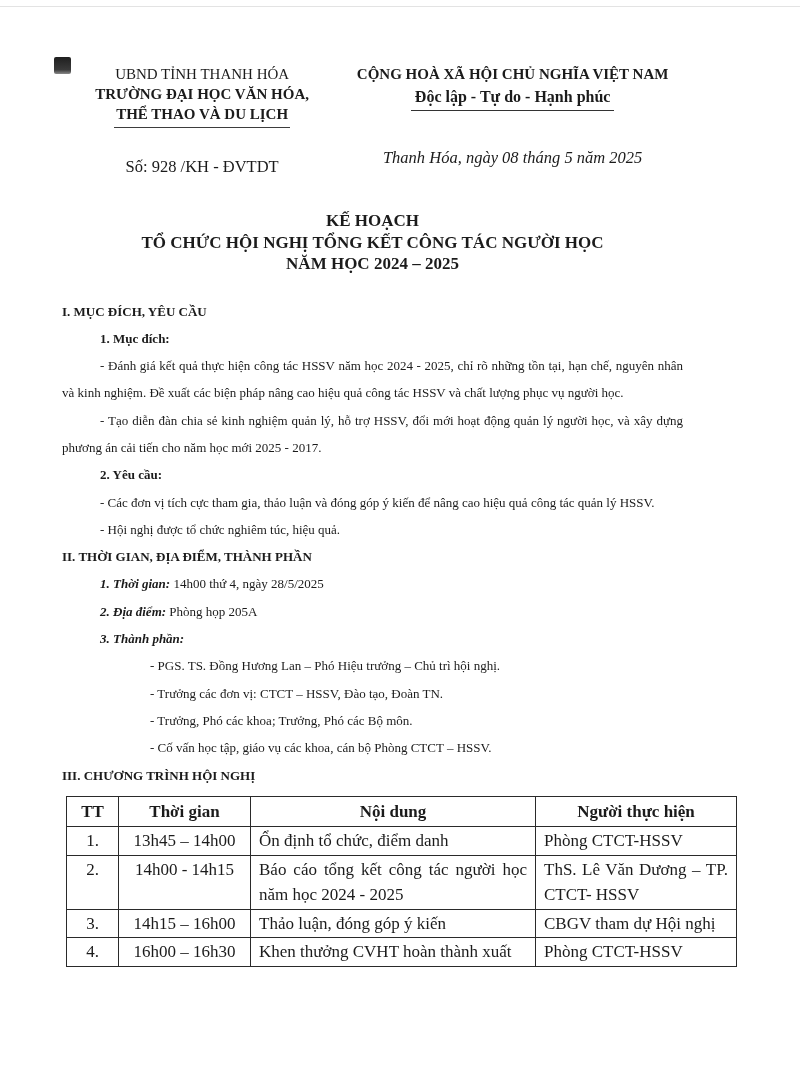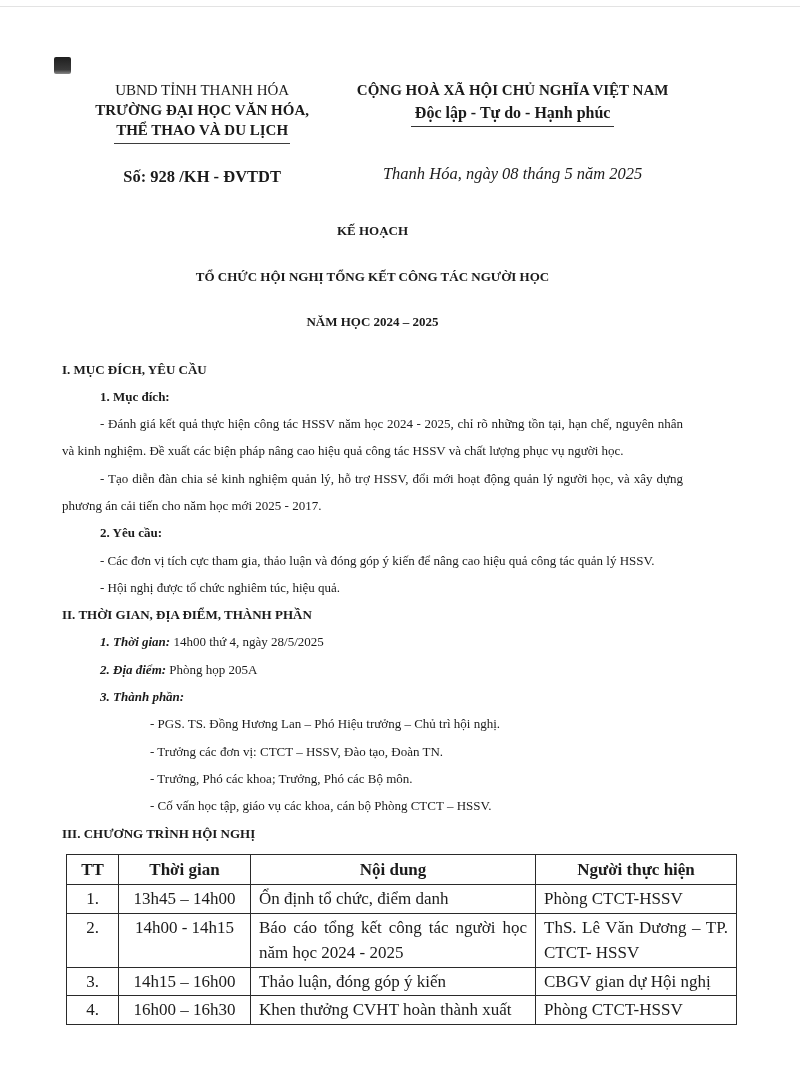--- a/index.html
+++ b/index.html
@@ -13,37 +13,37 @@
   .scan-topline {
     position: absolute; left: 0; top: 6px; width: 100%; height: 1px;
     background: #e3e3e3;
   }
   .ink-blob {
     position: absolute; left: 54px; top: 57px; width: 17px; height: 17px;
     background: linear-gradient(180deg, #1f1f1f 0%, #3a3a3a 75%, #8a8a8a 100%);
     border-radius: 2px;
   }
   .page {
-    position: absolute; left: 0; top: 16px; width: 719px;
+    position: absolute; left: 0; top: 0; width: 719px;
     padding: 64px 36px 0 62px; box-sizing: border-box;
   }
   
   .hdr { display: flex; justify-content: space-between; }
   .hdr-left  { width: 306px; text-align: center; }
   .hdr-right { width: 372px; text-align: center; }
   .hdr-line  { font-size: 15px; line-height: 20px; white-space: nowrap; }
   .hdr-bold  { font-weight: 700; }
   .u-line3 { display: inline-block; border-bottom: 1.6px solid #3d3d3d; padding: 0 2px 3px 2px; text-align: center; }
   .u-motto { display: inline-block; border-bottom: 1.6px solid #333333; padding: 0 4px 2px 4px; }
   .motto { font-size: 16px; line-height: 22px; margin-top: 2px; }
-  .doc-number { font-size: 16.5px; margin-top: 23px; font-weight: 700; }
+  .doc-number { font-size: 16.5px; margin-top: 29px; font-weight: 400; }
   .date-line  { font-size: 16.5px; margin-top: 37px; font-style: italic; white-space: nowrap; }
   
   .title-block { text-align: center; margin-top: 33px; }
-  .title-line { font-weight: 700; font-size: 13px; line-height: 21.5px; margin-top: 24px; }
+  .title-line { font-weight: 700; font-size: 17px; line-height: 21.5px; }
   
   .body-blocks { margin-top: 23px; font-size: 13px; line-height: 27.3px; }
   .blk-heading    { font-weight: 700; }
   .blk-subheading { font-weight: 700; text-indent: 38px; }
   .blk-para       { text-align: justify; text-indent: 38px; }
   .blk-labelpara  { text-indent: 38px; }
   .blk-labelpara b { font-weight: 700; font-style: italic; }
   .blk-listitem   { padding-left: 88px; }
   
   table.program {
@@ -137,21 +137,21 @@
         <tr>
           <td class="c-tt">2.</td>
           <td class="c-time">14h00 - 14h15</td>
           <td class="c-noi">Báo cáo tổng kết công tác người học năm học 2024 - 2025</td>
           <td class="c-ng">ThS. Lê Văn Dương – TP. CTCT- HSSV</td>
         </tr>
         <tr>
           <td class="c-tt">3.</td>
           <td class="c-time">14h15 – 16h00</td>
           <td class="c-noi">Thảo luận, đóng góp ý kiến</td>
-          <td class="c-ng">CBGV gian dự Hội nghị</td>
+          <td class="c-ng">CBGV tham dự Hội nghị</td>
         </tr>
         <tr>
           <td class="c-tt">4.</td>
           <td class="c-time">16h00 – 16h30</td>
           <td class="c-noi nowrap-clip">Khen thưởng CVHT hoàn thành xuất</td>
           <td class="c-ng">Phòng CTCT-HSSV</td>
         </tr>
       </tbody>
   </table>
 

